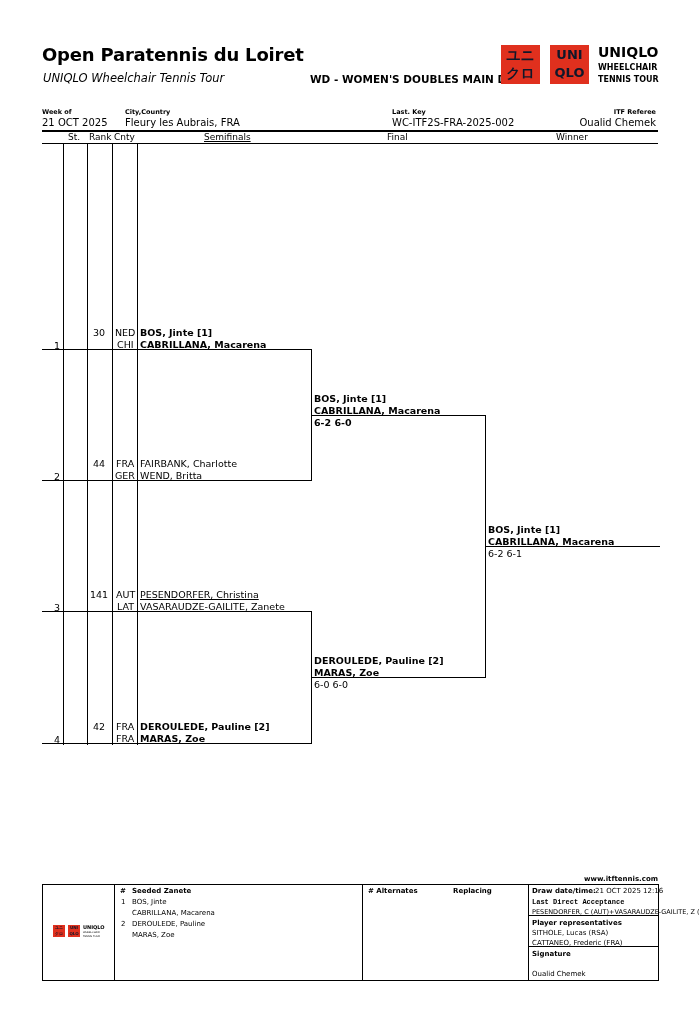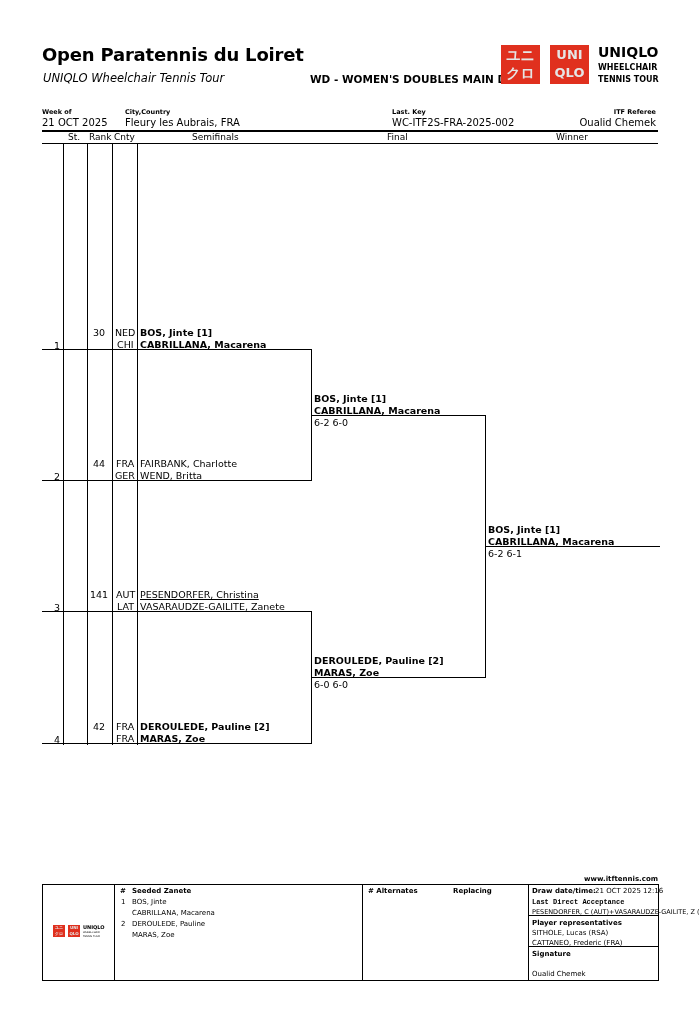--- a/index.html
+++ b/index.html
@@ -10,21 +10,21 @@
     .subtitle { left: 43px; top: 71px; font-size: 11.5px; font-style: italic; }
     .event { left: 310px; top: 73px; font-size: 10.5px; font-weight: bold; width: 226px; overflow: hidden; }
     .lbl { font-size: 6.5px; font-weight: bold; }
     .val { font-size: 10px; font-weight: normal; }
     .hline { position: absolute; background: #000; height: 1px; }
     .vline { position: absolute; background: #000; width: 1px; }
     .colhdr { font-size: 9px; top: 132px; }
     .ptxt { font-size: 9.5px; }
     .b { font-weight: bold; }
     .score { font-size: 9.5px; }
-    .logo-red { position: absolute; background: #e0301e; color: #e5e5e5; font-weight: bold; text-align: center; }
+    .logo-red { position: absolute; background: #e0301e; color: #0f172a; font-weight: bold; text-align: center; }
     .foot { font-size: 7px; }
     .box { position: absolute; border: 1px solid #000; }
   </style>
 </head>
 <body>
 
 <div class="abs title">Open Paratennis du Loiret</div>
 <div class="abs subtitle">UNIQLO Wheelchair Tennis Tour</div>
 <div class="abs event">WD - WOMEN'S DOUBLES MAIN DRAW</div>
 
@@ -50,21 +50,21 @@
 <div class="abs val" style="left:392px;top:117px;">WC-ITF2S-FRA-2025-002</div>
 <div class="abs lbl" style="right:44px;top:108px;">ITF Referee</div>
 <div class="abs val" style="right:44px;top:117px;">Oualid Chemek</div>
 
 <div class="hline" style="left:42px;top:130px;width:616px;height:2px;"></div>
 <div class="hline" style="left:42px;top:143px;width:616px;"></div>
 
 <div class="abs colhdr" style="left:68px;">St.</div>
 <div class="abs colhdr" style="left:89px;">Rank</div>
 <div class="abs colhdr" style="left:114px;">Cnty</div>
-<div class="abs colhdr" style="left:192px;">Semifinals</div>
+<div class="abs colhdr" style="left:204px;text-decoration:underline;">Semifinals</div>
 <div class="abs colhdr" style="left:387px;">Final</div>
 <div class="abs colhdr" style="left:556px;">Winner</div>
 
 <div class="vline" style="left:63px;top:143px;height:602px;"></div>
 <div class="vline" style="left:87px;top:143px;height:602px;"></div>
 <div class="vline" style="left:112px;top:143px;height:602px;"></div>
 <div class="vline" style="left:137px;top:143px;height:602px;"></div>
 
 <div>
   <div class="abs ptxt" style="left:54px;top:340px;">1</div>
@@ -106,21 +106,21 @@
   <div class="hline" style="left:42px;top:743px;width:270px;"></div>
 </div>
 
 <div class="vline" style="left:311px;top:349px;height:132px;"></div>
 <div class="vline" style="left:311px;top:611px;height:133px;"></div>
 
 <div>
   <div class="abs ptxt b" style="left:314px;top:393px;">BOS, Jinte [1]</div>
   <div class="abs ptxt b" style="left:314px;top:405px;">CABRILLANA, Macarena</div>
   <div class="hline" style="left:311px;top:415px;width:175px;"></div>
-  <div class="abs score" style="left:314px;top:417px;">6-2 6-0</div>
+  <div class="abs score" style="left:314px;top:417px;font-weight:bold;">6-2 6-0</div>
 </div>
 <div>
   <div class="abs ptxt b" style="left:314px;top:655px;">DEROULEDE, Pauline [2]</div>
   <div class="abs ptxt b" style="left:314px;top:667px;">MARAS, Zoe</div>
   <div class="hline" style="left:311px;top:677px;width:175px;"></div>
   <div class="abs score" style="left:314px;top:679px;">6-0 6-0</div>
 </div>
 <div class="vline" style="left:485px;top:415px;height:263px;"></div>
 
 <div>

